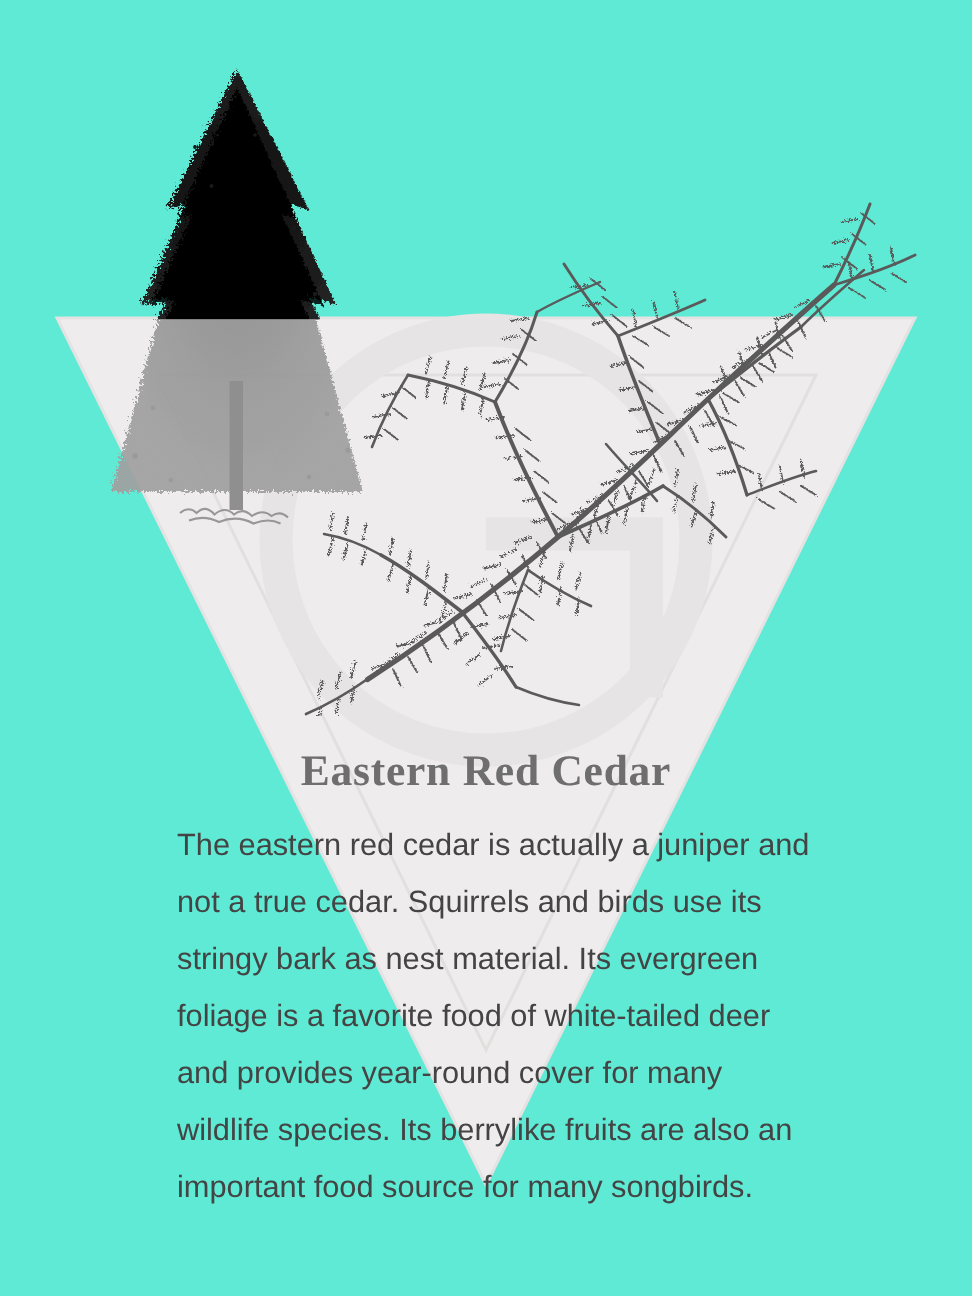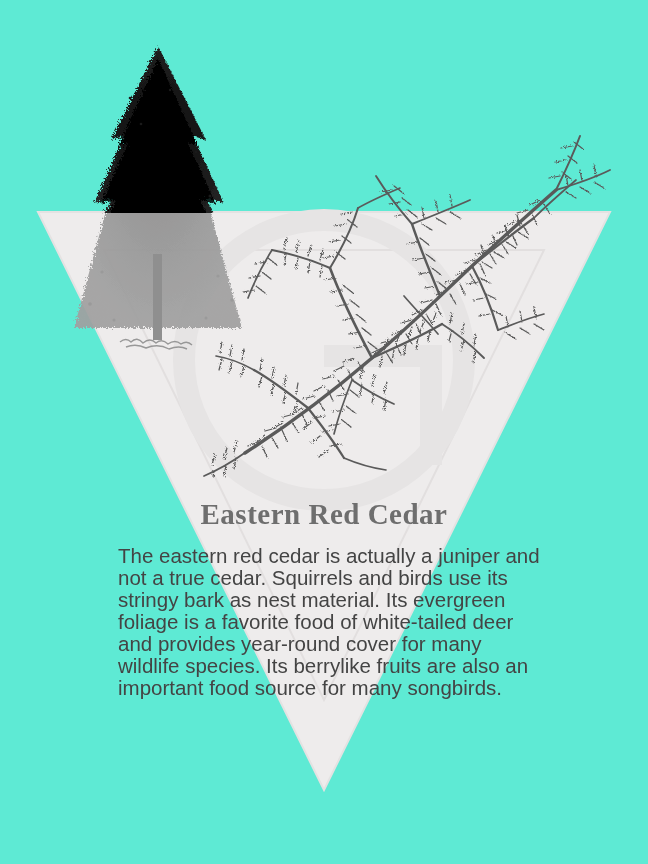--- a/index.html
+++ b/index.html
@@ -55,21 +55,21 @@
   }
 
   
   .body-text {
     position: absolute;
     left: 118px;
     top: 545px;
     width: 430px;
     font-family: "Liberation Sans", sans-serif;
     font-size: 20.5px;
-    line-height: 22px;
+    line-height: 38px;
     color: #444444;
     white-space: pre-line;
   }
 </style>
 </head>
 <body>
 
 <div id="page">
 
   <div class="watermark">

